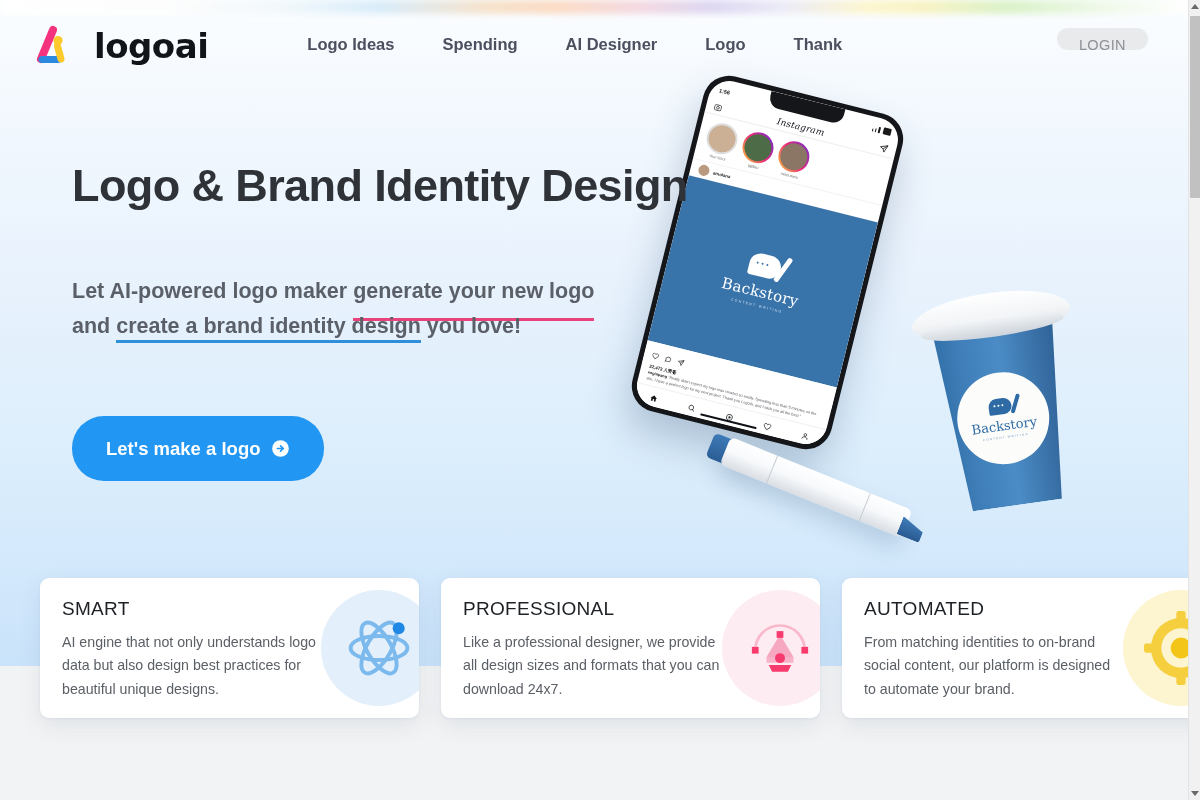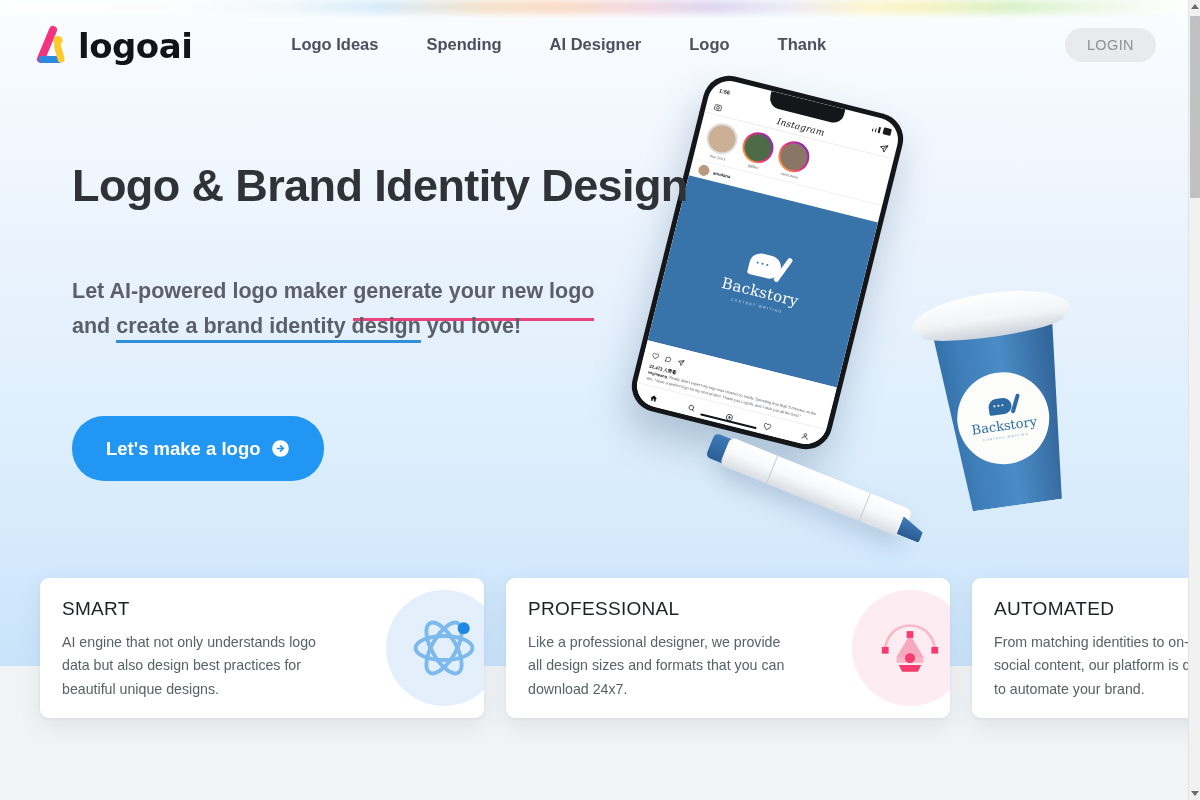--- a/index.html
+++ b/index.html
@@ -49,21 +49,21 @@
   }
 
   
   .header {
     position:absolute; left:0; top:0;
     width:1188px; height:89px;
     display:flex; align-items:center;
     z-index:20;
   }
   .brand {
-    display:flex; align-items:center; gap:4px;
+    display:flex; align-items:center; gap:20px;
     margin-left:28px; height:46px;
     text-decoration:none;
   }
   .logo-mark {
     width:46px; height:46px; position:relative; flex:none;
   }
   .logo-word {
     font-size:34px; font-weight:700; color:#111418;
     letter-spacing:-0.5px; line-height:1;
     font-family:"DejaVu Sans", sans-serif;
@@ -72,25 +72,25 @@
   .nav {
     display:flex; align-items:center;
     margin-left:75px; gap:0;
   }
   .nav a {
     font-size:16.5px; font-weight:700; color:#4b4f5e;
     text-decoration:none; padding:10px 24px;
     white-space:nowrap;
   }
   .login-btn {
-    position:absolute; right:32px; top:28px;
+    position:absolute; right:40px; top:28px;
     background:#e9eaec; color:#8d9097;
     border:none; border-radius:22px;
     font-size:14.5px; letter-spacing:0.4px;
-    padding:0 22px; height:34px; line-height:34px;
+    padding:0 22px; height:22px; line-height:34px;
     font-family:"Liberation Sans", sans-serif;
     cursor:pointer;
   }
 
   
   .hero-text { position:absolute; left:72px; top:160px; z-index:10; }
   .hero-title {
     font-size:45px; font-weight:700; color:#2f3338;
     letter-spacing:-0.6px; line-height:1.15;
     white-space:nowrap;
@@ -273,21 +273,21 @@
     clip-path:polygon(0% 0%, 100% 42%, 100% 100%, 0% 100%);
     border-radius:0 3px 3px 0;
   }
 
   
   .cards {
     position:absolute; left:40px; top:578px;
     display:flex; gap:22px; z-index:10;
   }
   .card {
-    width:444px; height:140px;
+    width:379px; height:140px;
     background:#ffffff;
     border-radius:9px;
     box-shadow:0 8px 22px rgba(60,90,130,.10), 0 1px 3px rgba(60,90,130,.07);
     padding:20px 22px;
     position:relative; overflow:hidden; flex:none;
   }
   .card h3 {
     font-size:19px; font-weight:400; color:#1d2125;
     letter-spacing:.3px; margin-bottom:11px;
     font-family:"Liberation Sans", sans-serif;

